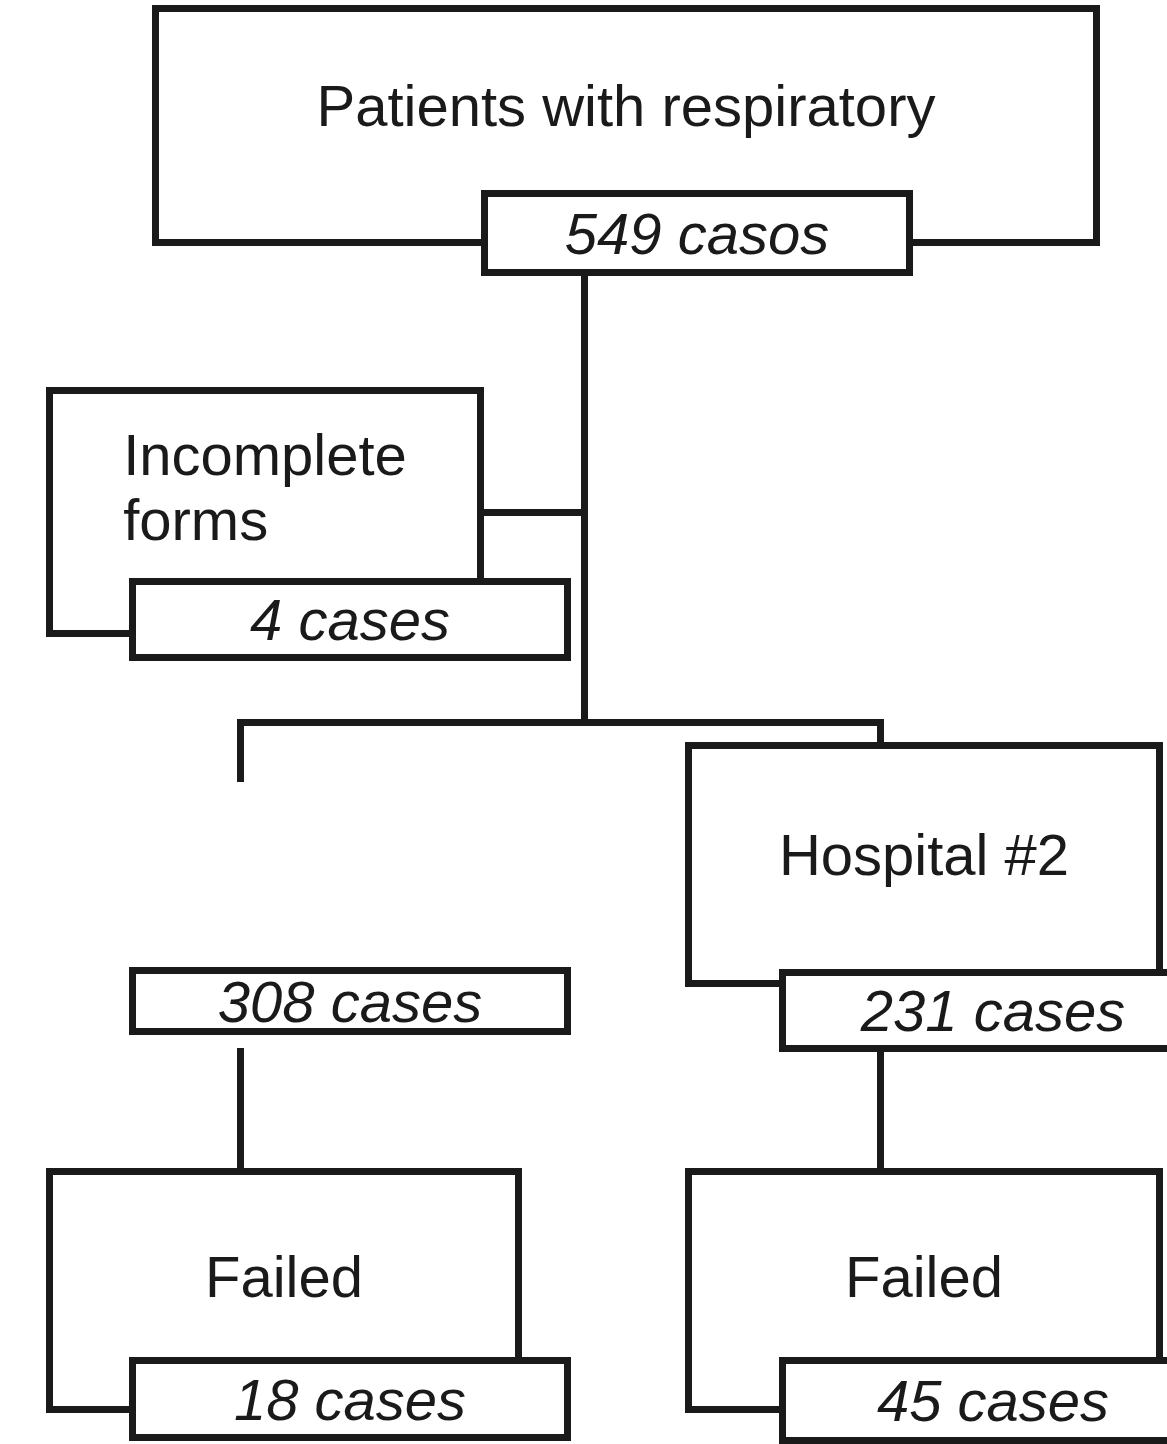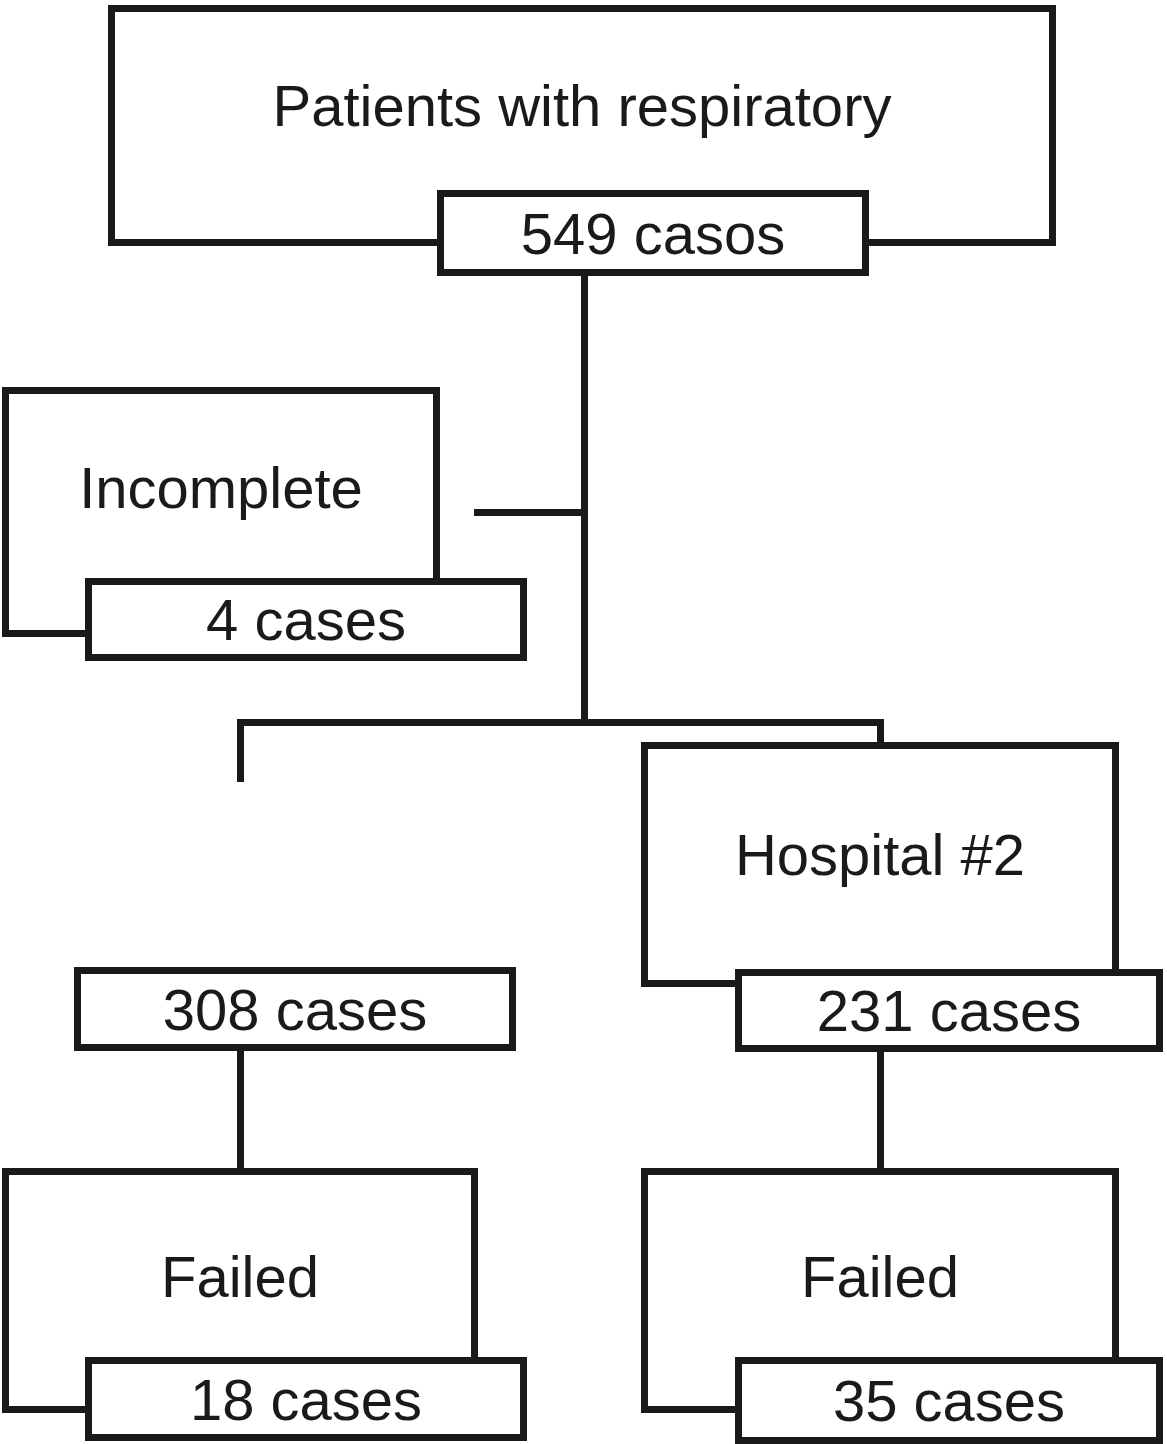--- a/index.html
+++ b/index.html
@@ -26,23 +26,24 @@
     box-sizing:border-box;
     border:7px solid var(--line);
     background:var(--bg);
     display:flex;
     align-items:center;
     justify-content:center;
     text-align:left;
     font-size:58px;
     line-height:65px;
     letter-spacing:0px;
+    margin-left:44px;
   }
   .box.main{ z-index:2; }
-  .box.sub{ z-index:3; }
+  .box.sub{ z-index:3;font-style:italic; }
   .label{ white-space:nowrap; }
 </style>
 </head>
 <body>
 
 <div class="canvas">
 
   <div class="connector" style="left:581px;top:272px;width:7px;height:454px"></div>
   <div class="connector" style="left:474px;top:509px;width:114px;height:7px"></div>
   <div class="connector" style="left:237px;top:719px;width:647px;height:7px"></div>
@@ -56,27 +57,28 @@
       <span>Patients with respiratory</span><br>
     </div>
   </div>
   <div class="box sub" style="left:437px;top:190px;width:432px;height:86px">
     <span class="label">549 casos</span>
   </div>
 
   <div class="box main" style="left:2px;top:387px;width:438px;height:250px;padding-bottom:50px">
     <div class="label">
       <span>Incomplete</span><br>
+      <span>forms</span>
     </div>
   </div>
   <div class="box sub" style="left:85px;top:578px;width:442px;height:83px">
     <span class="label">4 cases</span>
   </div>
 
-  <div class="box sub" style="left:74px;top:967px;width:442px;height:84px">
+  <div class="box sub" style="left:85px;top:967px;width:442px;height:68px">
     <span class="label">308 cases</span>
   </div>
 
   <div class="box main" style="left:2px;top:1168px;width:476px;height:245px;padding-bottom:28px">
     <span class="label">Failed</span>
   </div>
   <div class="box sub" style="left:85px;top:1357px;width:442px;height:84px">
     <span class="label">18 cases</span>
   </div>
 
@@ -84,16 +86,16 @@
     <span class="label">Hospital #2</span>
   </div>
   <div class="box sub" style="left:735px;top:969px;width:428px;height:83px">
     <span class="label">231 cases</span>
   </div>
 
   <div class="box main" style="left:641px;top:1168px;width:478px;height:245px;padding-bottom:28px">
     <span class="label">Failed</span>
   </div>
   <div class="box sub" style="left:735px;top:1357px;width:428px;height:87px">
-    <span class="label">35 cases</span>
+    <span class="label">45 cases</span>
   </div>
 
 </div>
 
 </body></html>

